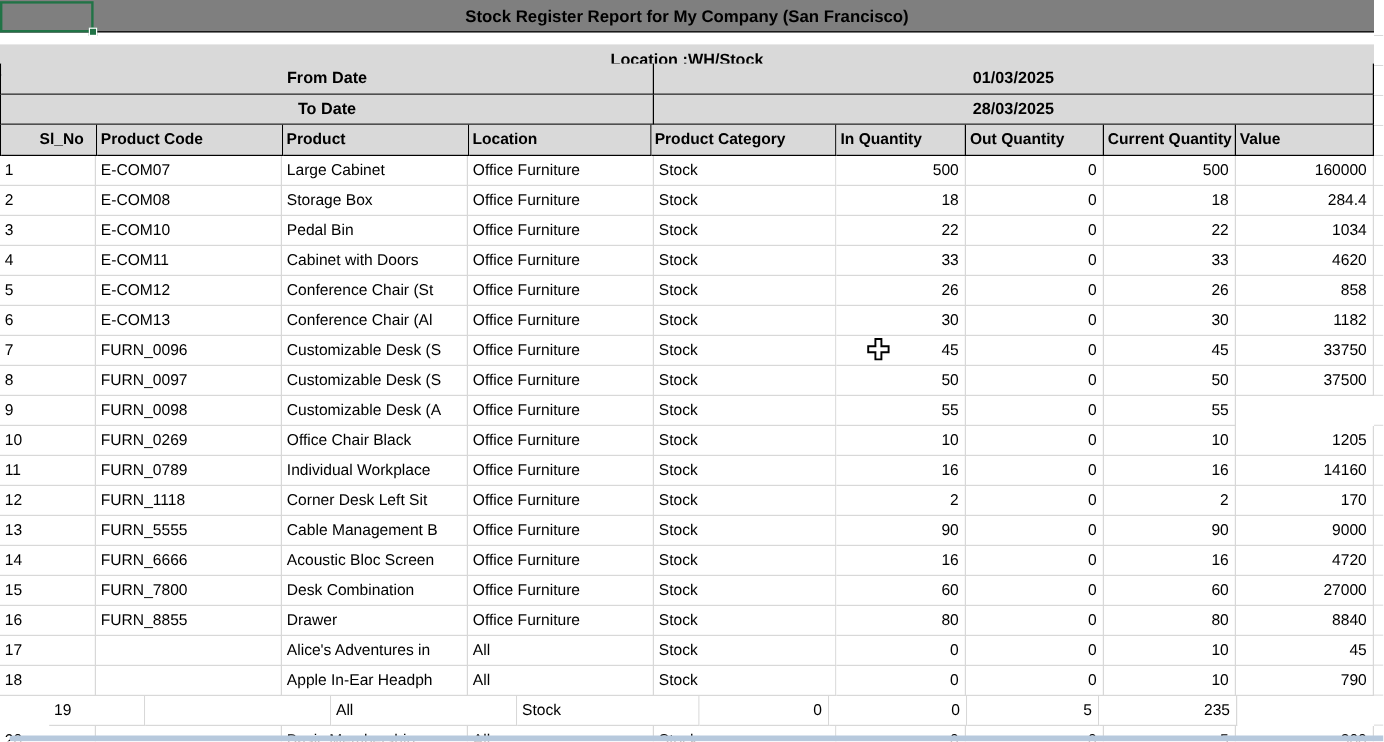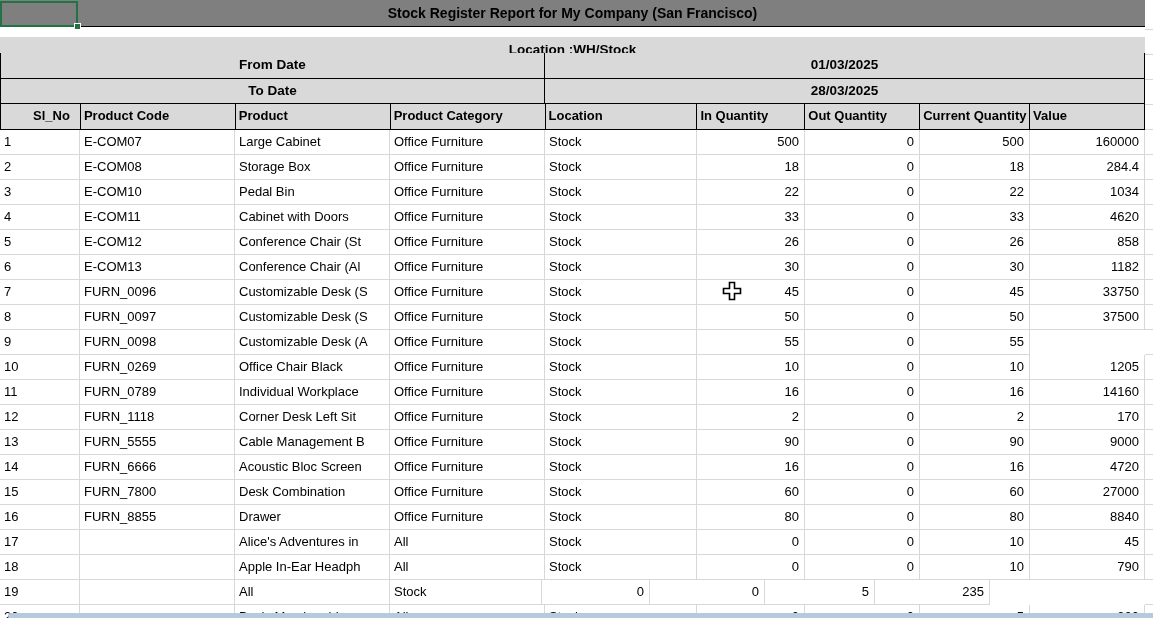--- a/index.html
+++ b/index.html
@@ -79,22 +79,22 @@
 
   <div class="band two to">
     <div class="fcell l">To Date</div>
     <div class="fcell r">28/03/2025</div>
   </div>
 
   <div class="band colhead" id="header-row">
       <div class="hcell" style="width: 80px; padding-left: 32px;">Sl_No</div>
       <div class="hcell" style="width: 155px;">Product Code</div>
       <div class="hcell" style="width: 155px;">Product</div>
+      <div class="hcell" style="width: 152px;">Location</div>
       <div class="hcell" style="width: 155px;">Product Category</div>
-      <div class="hcell" style="width: 152px;">Location</div>
       <div class="hcell" style="width: 108px;">In Quantity</div>
       <div class="hcell" style="width: 115px;">Out Quantity</div>
       <div class="hcell" style="width: 110px;">Current Quantity</div>
       <div class="hcell" style="width: 115px;">Value</div>
     </div>
 
   <div id="rows">
       <div class="trow">
         <div class="cell" style="width: 80px;">1</div>
         <div class="cell" style="width: 155px;">E-COM07</div>
@@ -287,21 +287,21 @@
         <div class="cell" style="width: 155px;"></div>
         <div class="cell" style="width: 155px;">Apple In-Ear Headph</div>
         <div class="cell" style="width: 155px;">All</div>
         <div class="cell" style="width: 152px;">Stock</div>
         <div class="cell num" style="width: 108px;">0</div>
         <div class="cell num" style="width: 115px;">0</div>
         <div class="cell num" style="width: 110px;">10</div>
         <div class="cell num" style="width: 115px;">790</div>
       </div>
       <div class="trow">
-        <div class="cell" style="width: 80px;">19</div>
+        <div class="cell" style="width: 80px; margin-left: 41px;">19</div>
         <div class="cell" style="width: 155px;"></div>
         <div class="cell" style="width: 155px;">All</div>
         <div class="cell" style="width: 152px;">Stock</div>
         <div class="cell num" style="width: 108px;">0</div>
         <div class="cell num" style="width: 115px;">0</div>
         <div class="cell num" style="width: 110px;">5</div>
         <div class="cell num" style="width: 115px;">235</div>
       </div>
       <div class="trow">
         <div class="cell" style="width: 80px;">20</div>

